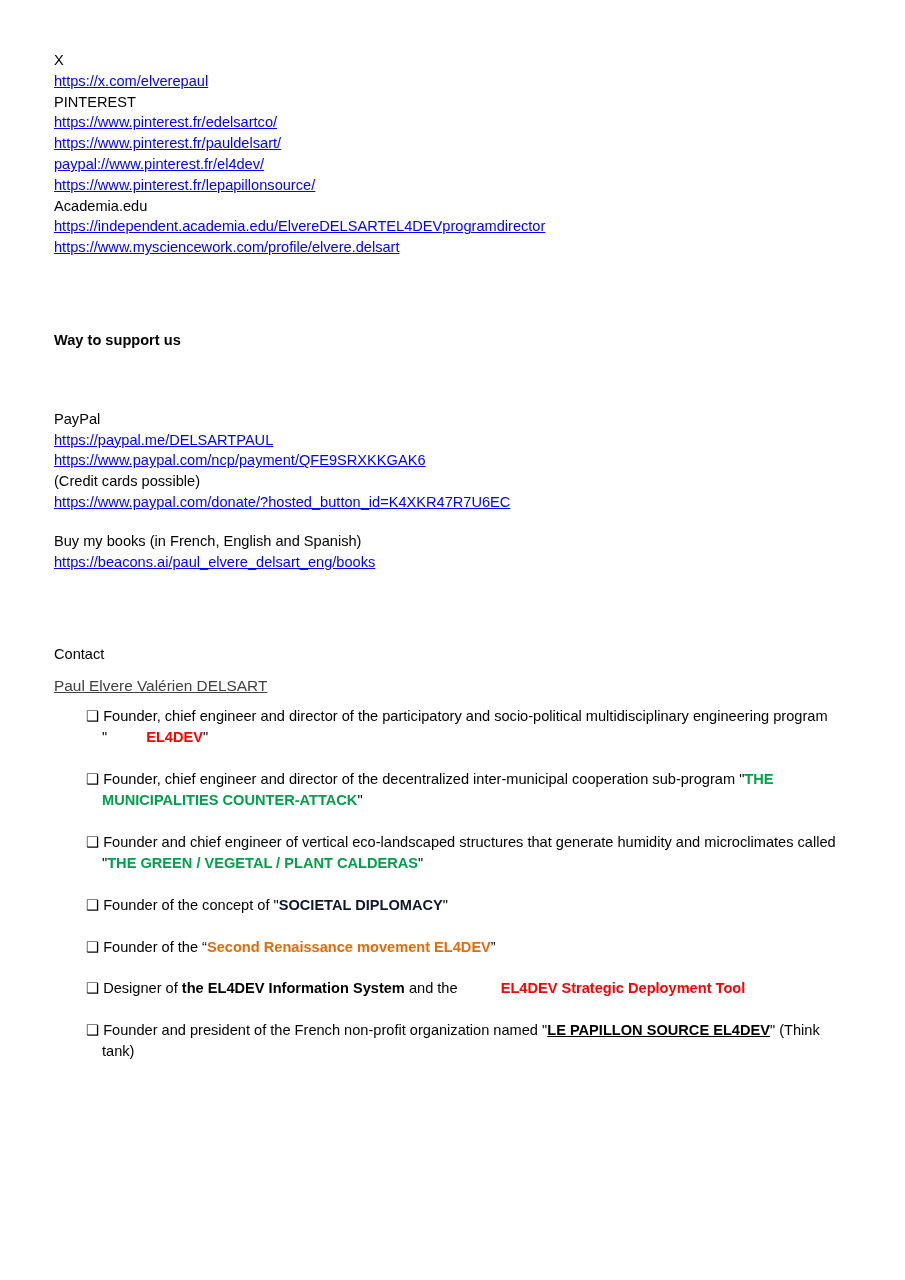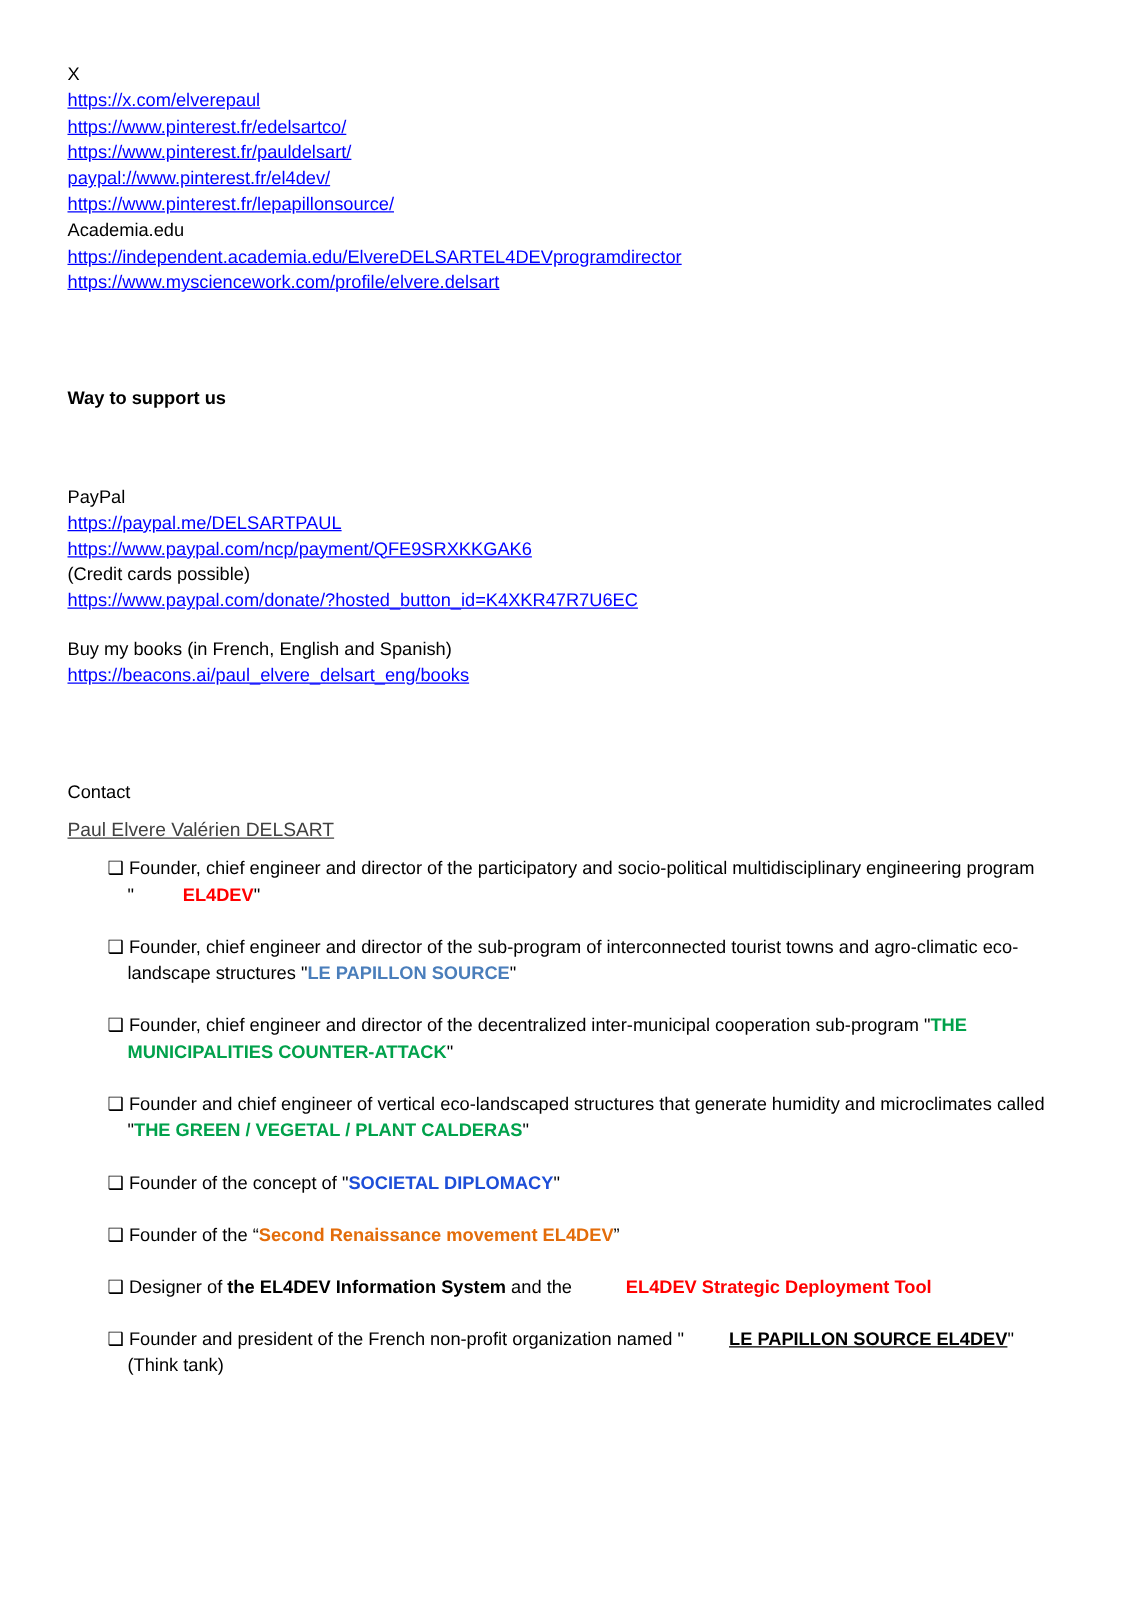--- a/index.html
+++ b/index.html
@@ -72,34 +72,35 @@
   .bullet-item .bullet-box {
     font-size: 14.6px;
     letter-spacing: 0;
   }
   .bullet-text { }
 
   
   .c-red    { color: #ff0000; font-weight: bold; margin-left: 39px; }
   .c-blue   { color: #4a7ebb; font-weight: bold; }
   .c-green  { color: #00a14b; font-weight: bold; }
-  .c-purple { color: #1d4ed8; font-weight: bold; }
+  .c-purple { color: #0f172a; font-weight: bold; }
   .c-orange { color: #e36c0a; font-weight: bold; }
   .b-black  { font-weight: bold; color: #000000; }
-  .u-bold   { font-weight: bold; color: #000000; text-decoration: underline; margin-left: 36px; }
+  .u-bold   { font-weight: bold; color: #000000; text-decoration: underline; }
 </style>
 </head>
 <body>
 
 <div class="page">
 
   <div class="social-block">
     <span class="plain">X</span>
     <a class="link" href="#">https://x.com/elverepaul</a>
 
+    <span class="plain">PINTEREST</span>
     <a class="link" href="#">https://www.pinterest.fr/edelsartco/</a>
     <a class="link" href="#">https://www.pinterest.fr/pauldelsart/</a>
     <a class="link" href="#">paypal://www.pinterest.fr/el4dev/</a>
     <a class="link" href="#">https://www.pinterest.fr/lepapillonsource/</a>
 
     <span class="plain">Academia.edu</span>
     <a class="link" href="#">https://independent.academia.edu/ElvereDELSARTEL4DEVprogramdirector</a>
 
     <a class="link" href="#">https://www.mysciencework.com/profile/elvere.delsart</a>
   </div>
@@ -130,21 +131,20 @@
   <div class="plain">Contact</div>
 
   <div class="spacer-xs"></div>
 
   <div class="contact-name">Paul Elvere Valérien DELSART</div>
 
   <div class="spacer-xs"></div>
 
   <ul class="bullets" id="bullet-list">
       <li class="bullet-item"><span class="bullet-box">❑ </span><span class="bullet-text"><span>Founder, chief engineer and director of the participatory and socio-political multidisciplinary engineering program "</span><span class="c-red">EL4DEV</span><span>"</span></span></li>
-      <li class="bullet-item"><span class="bullet-box">❑ </span><span class="bullet-text"><span>Founder, chief engineer and director of the sub-program of interconnected tourist towns and agro-climatic eco-landscape structures "</span><span class="c-blue">LE PAPILLON SOURCE</span><span>"</span></span></li>
       <li class="bullet-item"><span class="bullet-box">❑ </span><span class="bullet-text"><span>Founder, chief engineer and director of the decentralized inter-municipal cooperation sub-program "</span><span class="c-green">THE MUNICIPALITIES COUNTER-ATTACK</span><span>"</span></span></li>
       <li class="bullet-item"><span class="bullet-box">❑ </span><span class="bullet-text"><span>Founder and chief engineer of vertical eco-landscaped structures that generate humidity and microclimates called "</span><span class="c-green">THE GREEN / VEGETAL / PLANT CALDERAS</span><span>"</span></span></li>
       <li class="bullet-item"><span class="bullet-box">❑ </span><span class="bullet-text"><span>Founder of the concept of "</span><span class="c-purple">SOCIETAL DIPLOMACY</span><span>"</span></span></li>
       <li class="bullet-item"><span class="bullet-box">❑ </span><span class="bullet-text"><span>Founder of the “</span><span class="c-orange">Second Renaissance movement EL4DEV</span><span>”</span></span></li>
       <li class="bullet-item"><span class="bullet-box">❑ </span><span class="bullet-text"><span>Designer of </span><span class="b-black">the EL4DEV Information System</span><span> and the </span><span class="c-red">EL4DEV Strategic Deployment Tool</span></span></li>
       <li class="bullet-item"><span class="bullet-box">❑ </span><span class="bullet-text"><span>Founder and president of the French non-profit organization named "</span><span class="u-bold">LE PAPILLON SOURCE EL4DEV</span><span>" (Think tank)</span></span></li>
     </ul>
 
 </div>
 

